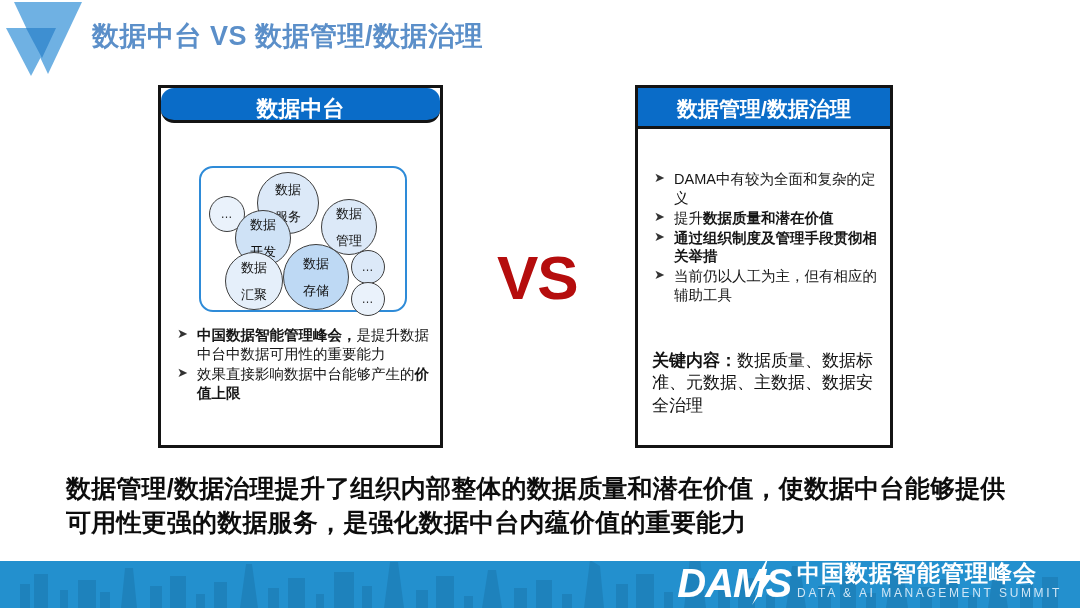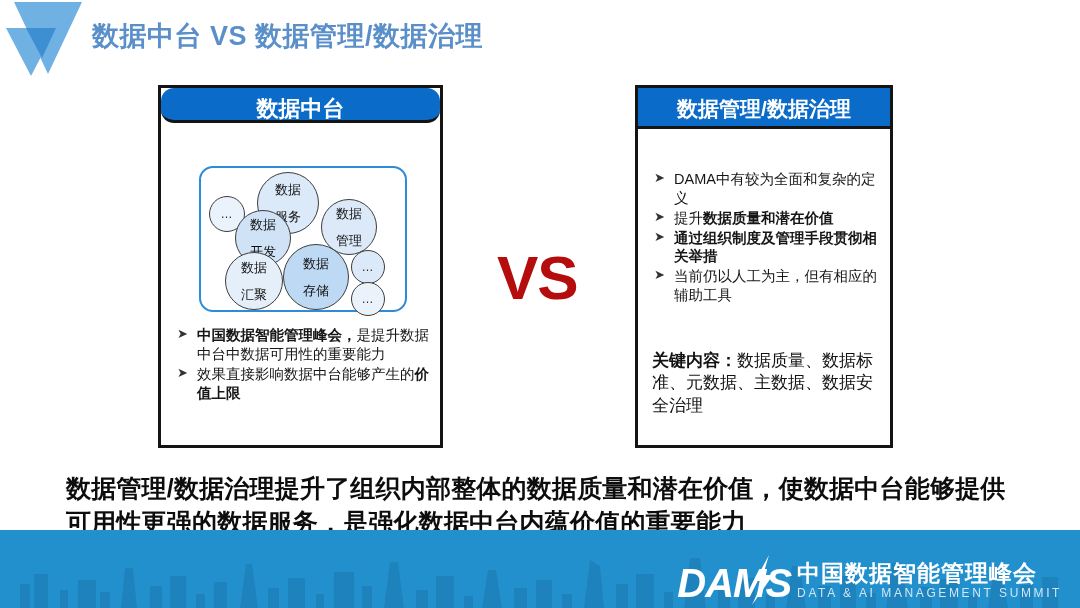--- a/index.html
+++ b/index.html
@@ -77,21 +77,21 @@
 
   
   .summary{
     position:absolute;left:66px;top:472px;width:960px;
     font-size:25px;font-weight:bold;color:#0d0d0d;
     line-height:1.34;letter-spacing:0.2px;
   }
 
   
   .footer{
-    position:absolute;left:0;bottom:0;width:1080px;height:78px;
+    position:absolute;left:0;bottom:0;width:1080px;height:47px;
     background:#2390CE;overflow:hidden;
   }
   .skyline{position:absolute;left:0;bottom:0;width:1080px;height:54px;opacity:.55;}
   .brand{position:absolute;right:18px;bottom:6px;height:52px;display:flex;align-items:flex-end;}
   .brand-dams{
     font-size:40px;font-weight:bold;font-style:italic;color:#fff;
     letter-spacing:-1px;line-height:0.95;position:relative;
   }
   .bolt{position:absolute;left:72px;top:-9px;width:26px;height:50px;}
   .brand-cn{

